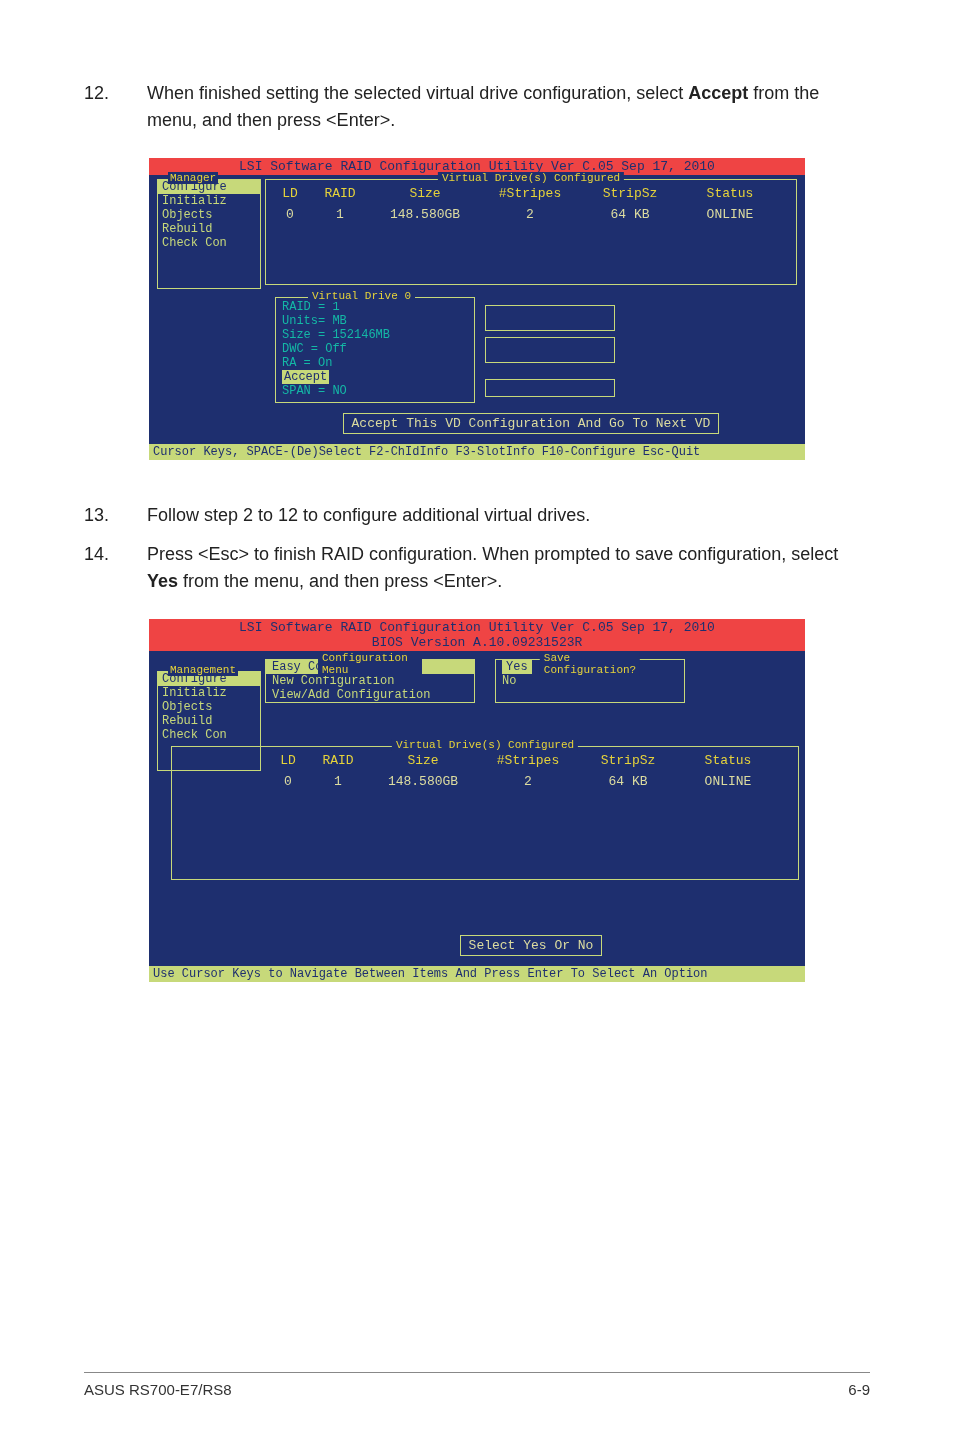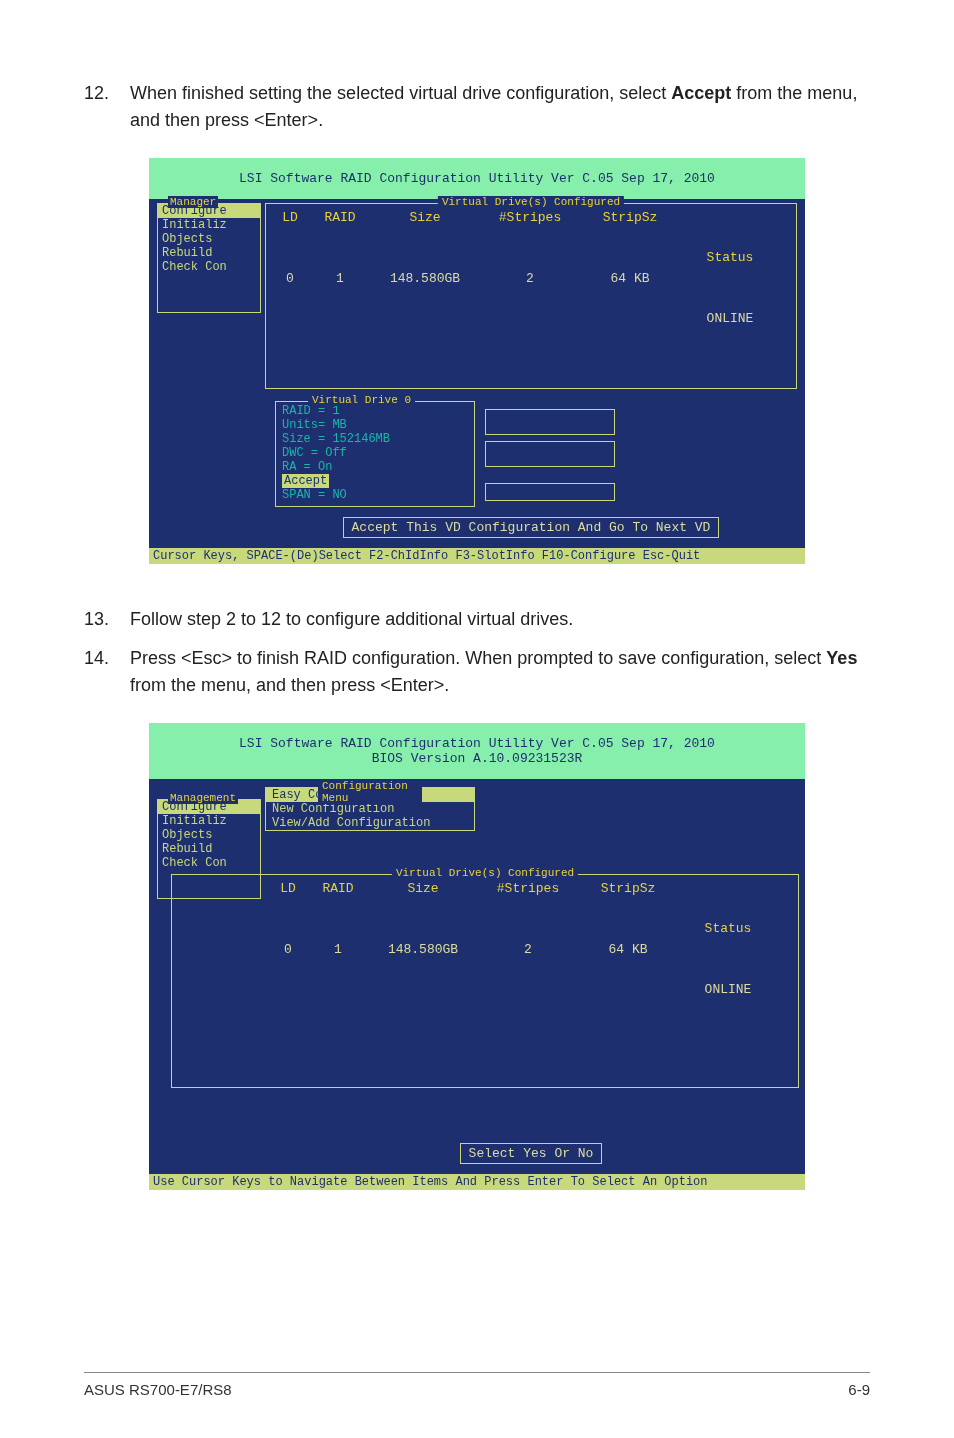--- a/index.html
+++ b/index.html
@@ -4,42 +4,42 @@
 <style>
   * { box-sizing: border-box; margin: 0; padding: 0; }
   html, body { width: 954px; height: 1438px; background: #fff; font-family: Arial, Helvetica, sans-serif; color: #222; }
   .page {
     width: 954px; height: 1438px; padding: 80px 84px 0 84px; position: relative;
     display: flex; flex-direction: column;
   }
   ol.steps { list-style: none; }
   ol.steps > li { display: flex; margin-bottom: 12px; font-size: 18px; line-height: 1.5; }
   ol.steps > li .num { width: 46px; flex-shrink: 0; }
-  ol.steps > li .txt { flex: 1; }
+  ol.steps > li .txt { flex: 1; margin-left: 17px; }
   ol.steps > li .txt b { font-weight: bold; }
 
   .bios {
     width: 660px; margin: 10px auto 40px auto;
     background: #1e2f6f; 
     font-family: "Courier New", monospace; font-size: 13px;
     color: #c7d97a;
     border: 2px solid #fff;
   }
   .bios .titlebar {
-    background: #86efac; color: #1e2f6f; text-align: center; padding: 13px 0;
+    background: #ef4444; color: #1e2f6f; text-align: center; padding: 1px 0;
     font-weight: normal;
   }
   .bios .header-row { display: flex; color: #e6d33a; padding: 2px 0 6px 0; }
   .bios .header-row span, .bios .data-row span { text-align: center; }
   .col-ld { width: 40px; }
   .col-raid { width: 60px; }
   .col-size { width: 110px; }
   .col-stripes { width: 100px; }
   .col-stripsz { width: 100px; }
-  .col-status { width: 100px; margin-top: 40px; }
+  .col-status { width: 100px; }
 
   .bios .body { display: flex; }
   .bios .leftmenu {
     width: 104px; border: 1px solid #c7d97a; margin: 4px 0 4px 8px; position: relative;
     font-size: 12px;
   }
   .bios .leftmenu .legend {
     position: absolute; top: -8px; left: 10px; background: #1e2f6f; color: #e6d33a; padding: 0 2px; font-size: 11px;
   }
   .bios .leftmenu .item { padding: 0px 4px; color: #c7d97a; }
@@ -204,20 +204,25 @@
         <div class="item">Check Con</div>
       </div>
 
       <div style="flex:1; margin:4px 8px 4px 4px; display:flex; flex-direction:column;gap:41px;">
         <div style="display:flex;">
           <div class="conf-menu">
             <span class="legend">Configuration Menu</span>
             <div class="mi sel">Easy Configuration</div>
             <div class="mi">New Configuration</div>
             <div class="mi">View/Add Configuration</div>
+          </div>
+          <div class="save-box">
+            <span class="legend">Save Configuration?</span>
+            <div><span class="opt sel">Yes</span></div>
+            <div><span class="opt">No</span></div>
           </div>
         </div>
 
         <div style="flex:1; display:flex; margin-top:-2px;">
           <div class="vd-conf-wrap" style="margin-left:-94px;">
             <span class="legend">Virtual Drive(s) Configured</span>
             <div class="header-row" style="padding-left:90px;">
               <span class="col-ld">LD</span>
               <span class="col-raid">RAID</span>
               <span class="col-size">Size</span>

